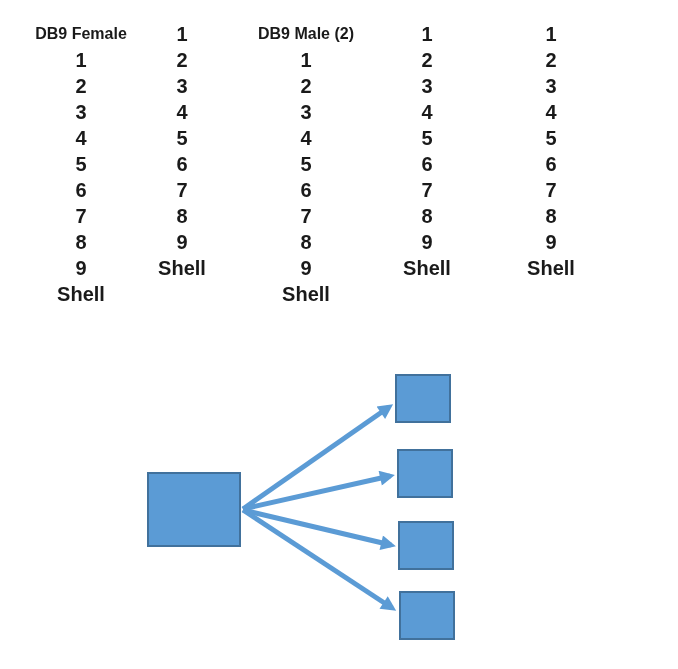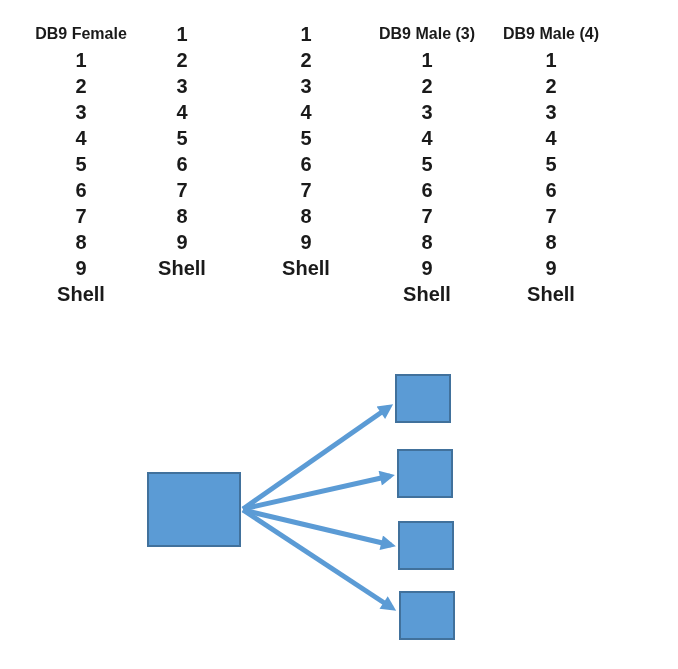--- a/index.html
+++ b/index.html
@@ -62,46 +62,45 @@
         <div class="cell">3</div>
         <div class="cell">4</div>
         <div class="cell">5</div>
         <div class="cell">6</div>
         <div class="cell">7</div>
         <div class="cell">8</div>
         <div class="cell">9</div>
         <div class="cell">Shell</div>
       </div>
       <div class="pin-col">
+        <div class="hdr">DB9 Male (2)</div>
         <div class="cell">1</div>
         <div class="cell">2</div>
         <div class="cell">3</div>
         <div class="cell">4</div>
         <div class="cell">5</div>
         <div class="cell">6</div>
         <div class="cell">7</div>
         <div class="cell">8</div>
         <div class="cell">9</div>
         <div class="cell">Shell</div>
       </div>
       <div class="pin-col">
-        <div class="hdr">DB9 Male (3)</div>
         <div class="cell">1</div>
         <div class="cell">2</div>
         <div class="cell">3</div>
         <div class="cell">4</div>
         <div class="cell">5</div>
         <div class="cell">6</div>
         <div class="cell">7</div>
         <div class="cell">8</div>
         <div class="cell">9</div>
         <div class="cell">Shell</div>
       </div>
       <div class="pin-col">
-        <div class="hdr">DB9 Male (4)</div>
         <div class="cell">1</div>
         <div class="cell">2</div>
         <div class="cell">3</div>
         <div class="cell">4</div>
         <div class="cell">5</div>
         <div class="cell">6</div>
         <div class="cell">7</div>
         <div class="cell">8</div>
         <div class="cell">9</div>
         <div class="cell">Shell</div>

